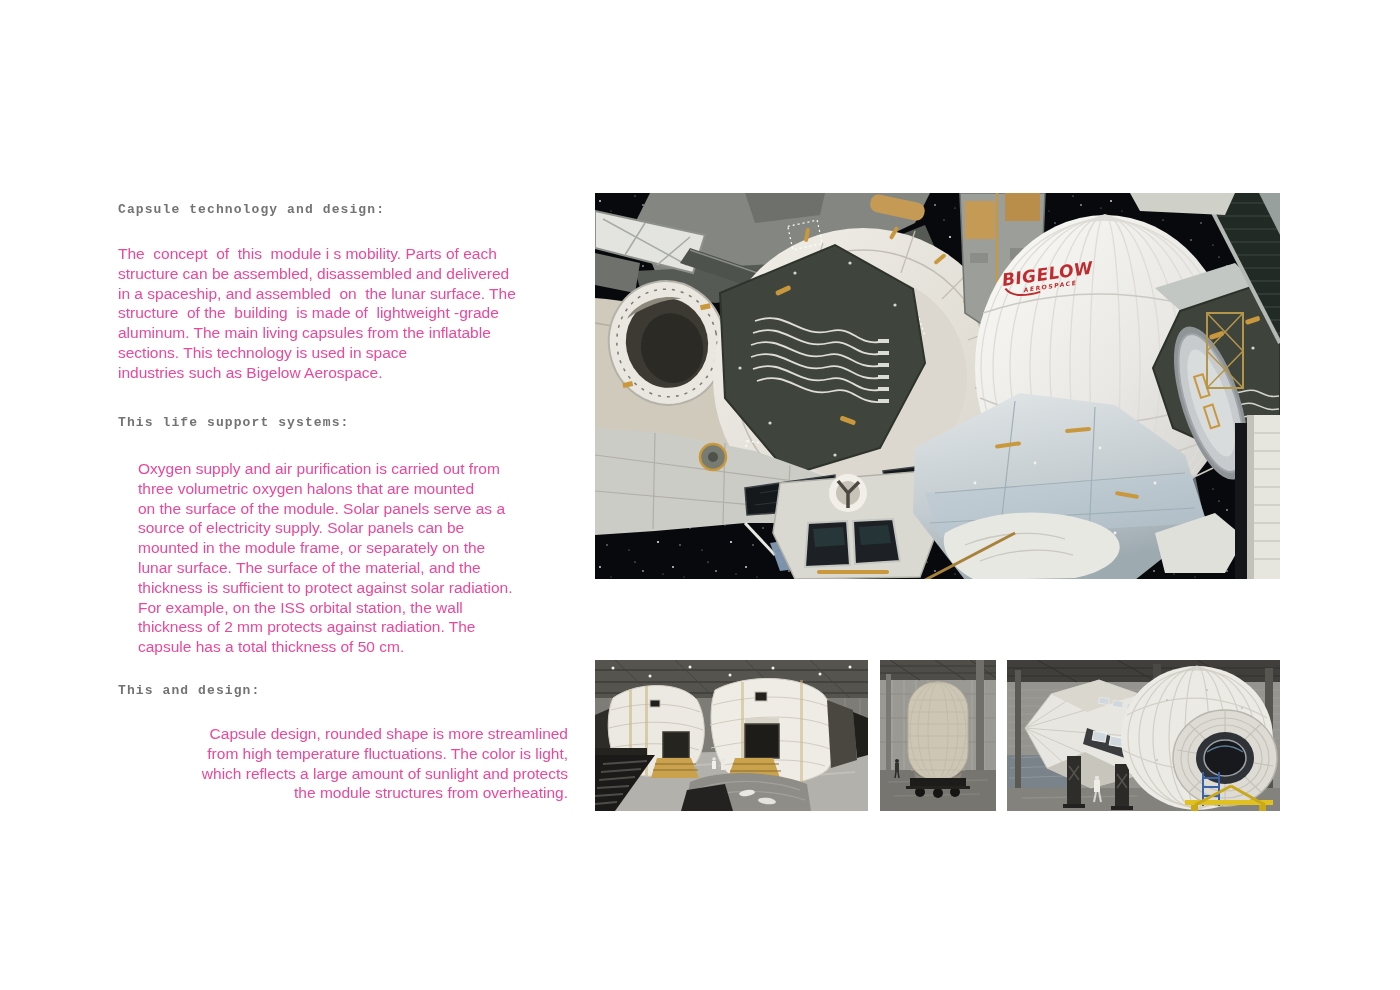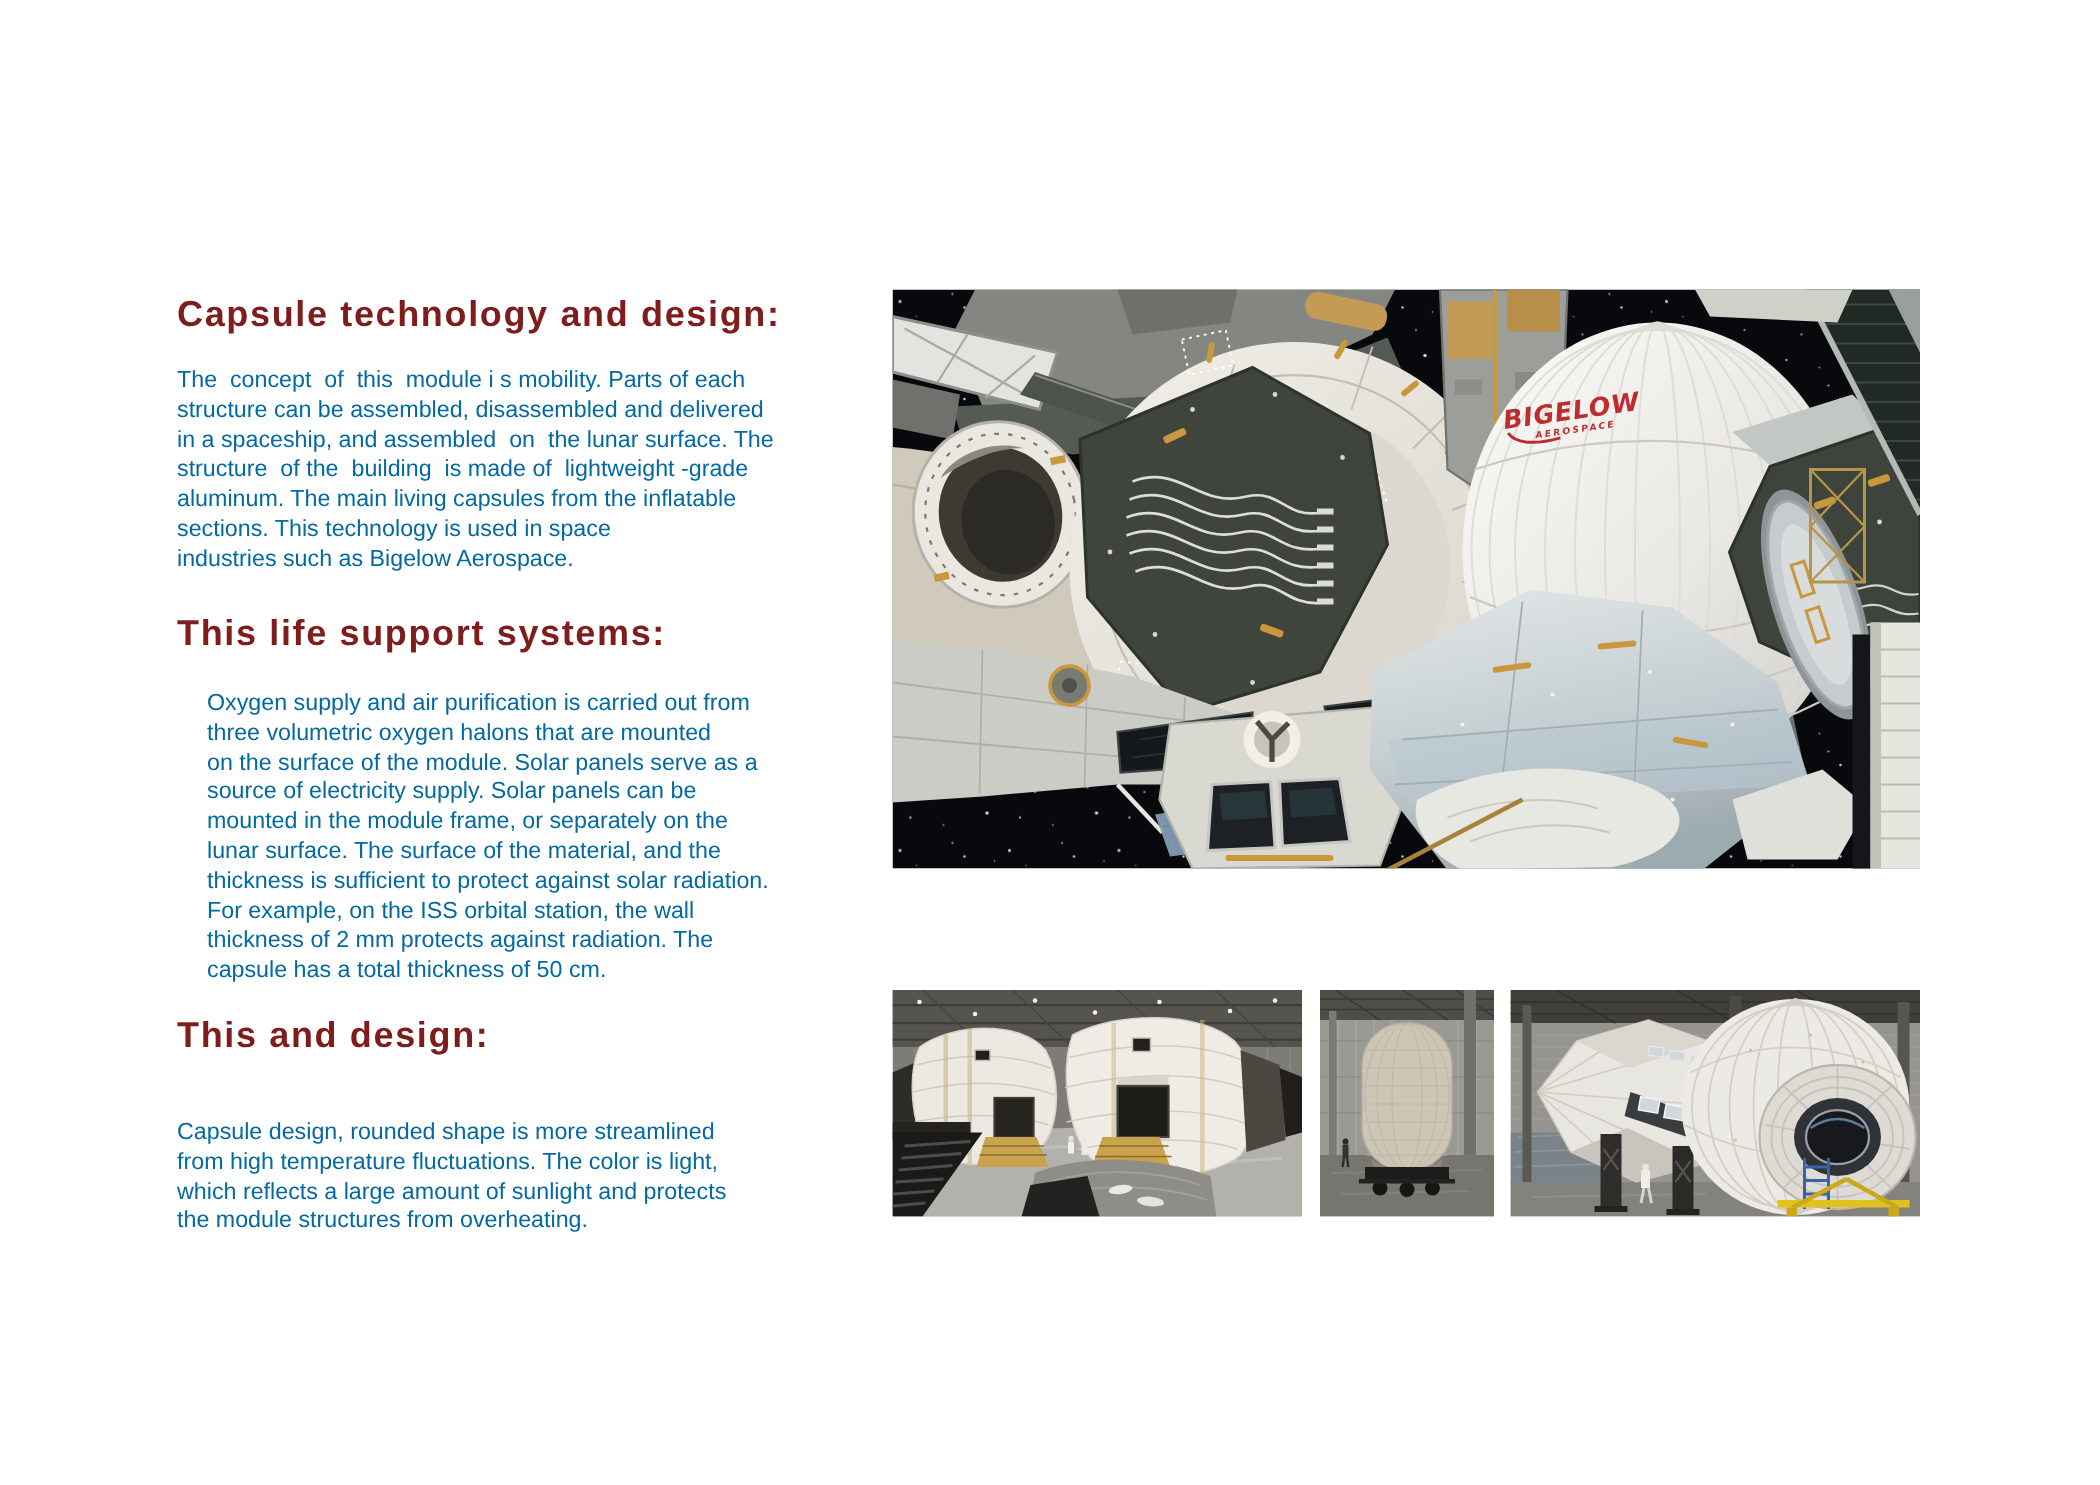--- a/index.html
+++ b/index.html
@@ -3,32 +3,32 @@
 <meta charset="utf-8">
 <style>
   html,body{margin:0;padding:0;}
   body{
     width:1400px;height:990px;background:#ffffff;position:relative;
     font-family:"Liberation Sans",sans-serif;overflow:hidden;
   }
   .article-col{position:absolute;left:118px;top:0;width:450px;}
   .sec-heading{
     position:absolute;left:0;margin:0;
-    font-family:Liberation Sans, sans-serif;
-    font-size:24px;font-weight:700;letter-spacing:1.1px;
-    color:#7f1d1d;line-height:26px;white-space:nowrap;
+    font-family:Liberation Mono, monospace;
+    font-size:13px;font-weight:700;letter-spacing:1.1px;
+    color:#737373;line-height:26px;white-space:nowrap;
   }
   .sec-body{
     position:absolute;left:0;margin:0;width:450px;
-    font-size:15.5px;line-height:19.8px;color:#0369a1;
+    font-size:15.5px;line-height:19.8px;color:#ec4899;
     white-space:pre-wrap;
   }
   #h1{top:197px;} #p1{top:244px;}
   #h2{top:410px;} #p2{top:459px;margin-left:20px;}
-  #h3{top:678px;} #p3{top:745px;}
+  #h3{top:678px;} #p3{top:724px;text-align:right;}
   .fig{position:absolute;margin:0;padding:0;line-height:0;}
   #fig-main{left:595px;top:193px;width:685px;height:386px;}
   #fig-t1{left:595px;top:660px;width:273px;height:151px;}
   #fig-t2{left:880px;top:660px;width:116px;height:151px;}
   #fig-t3{left:1007px;top:660px;width:273px;height:151px;}
   svg{display:block;}
 </style>
 </head>
 <body>
 

